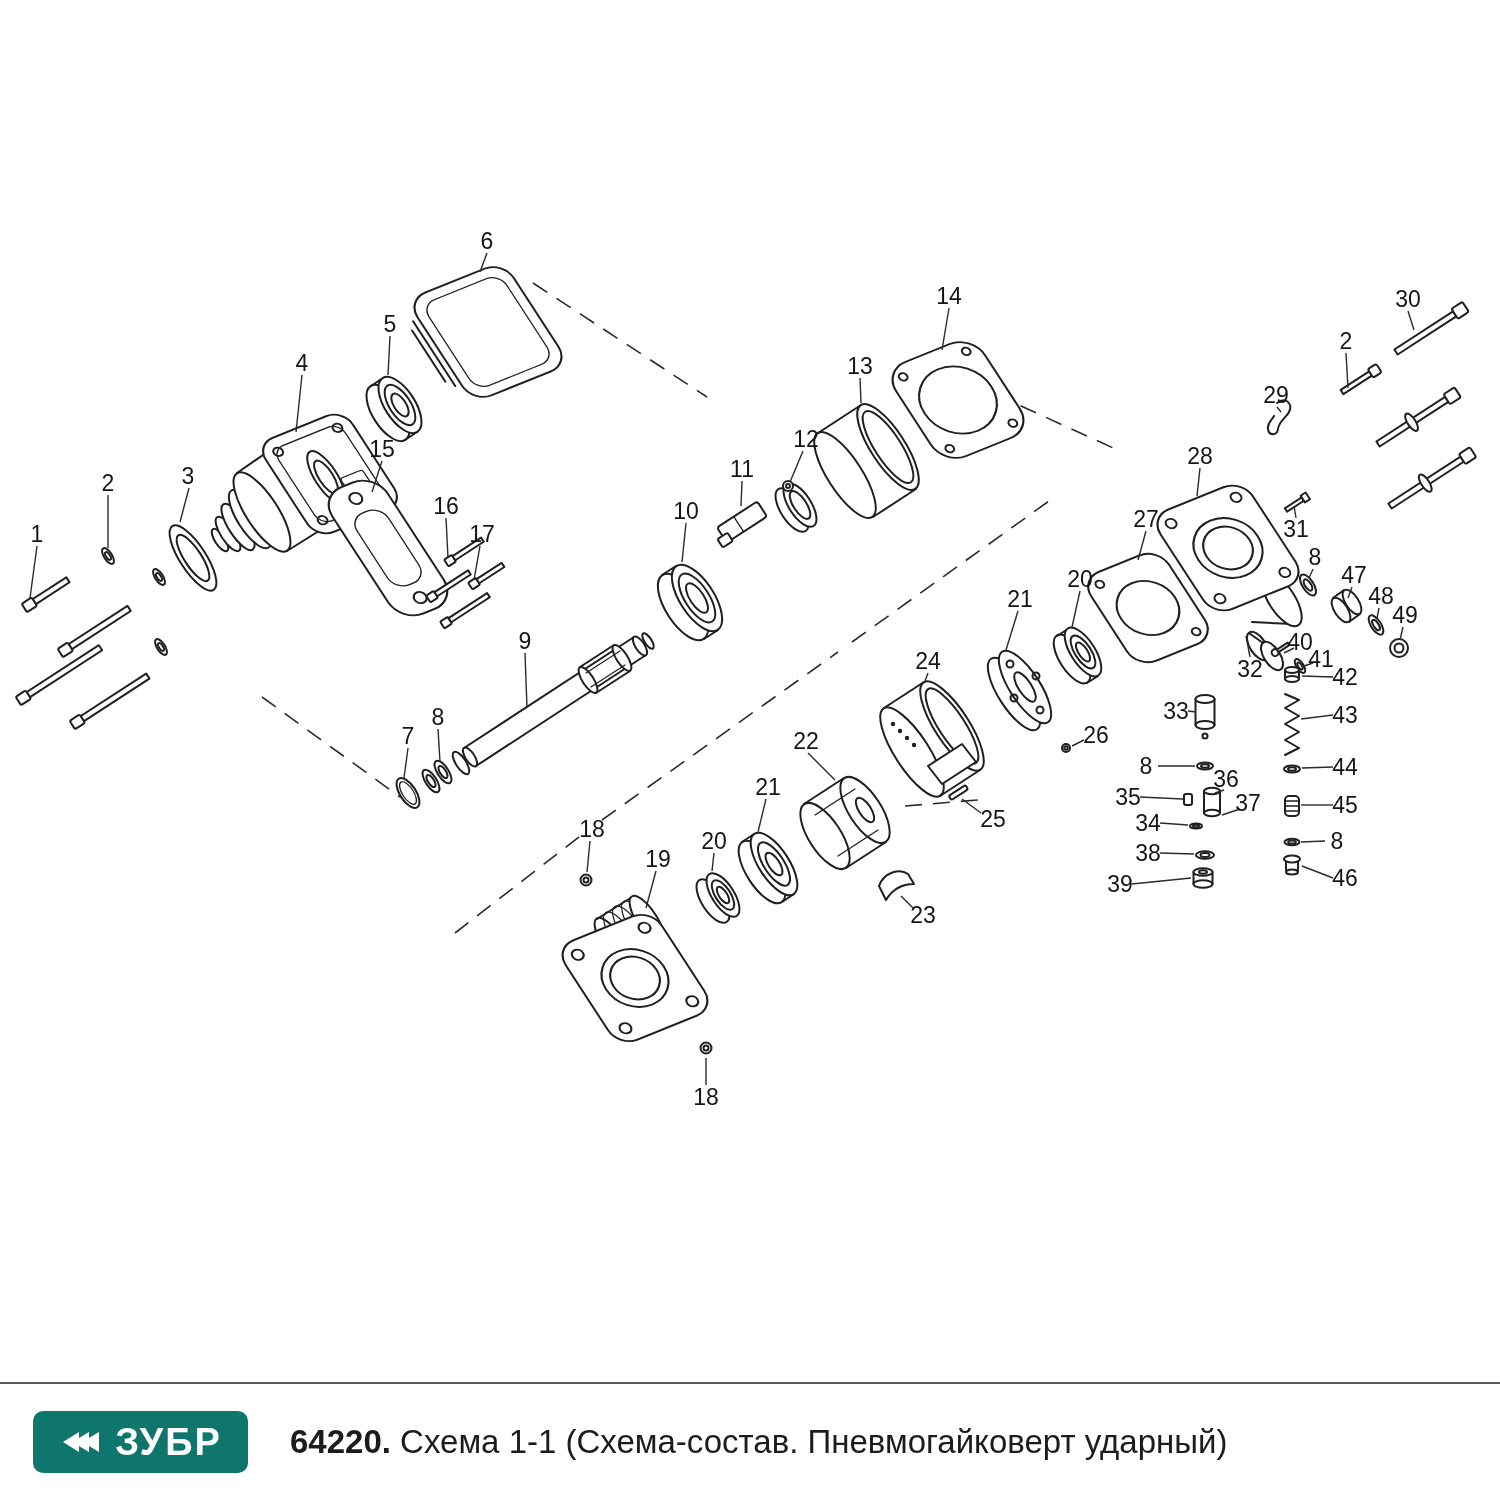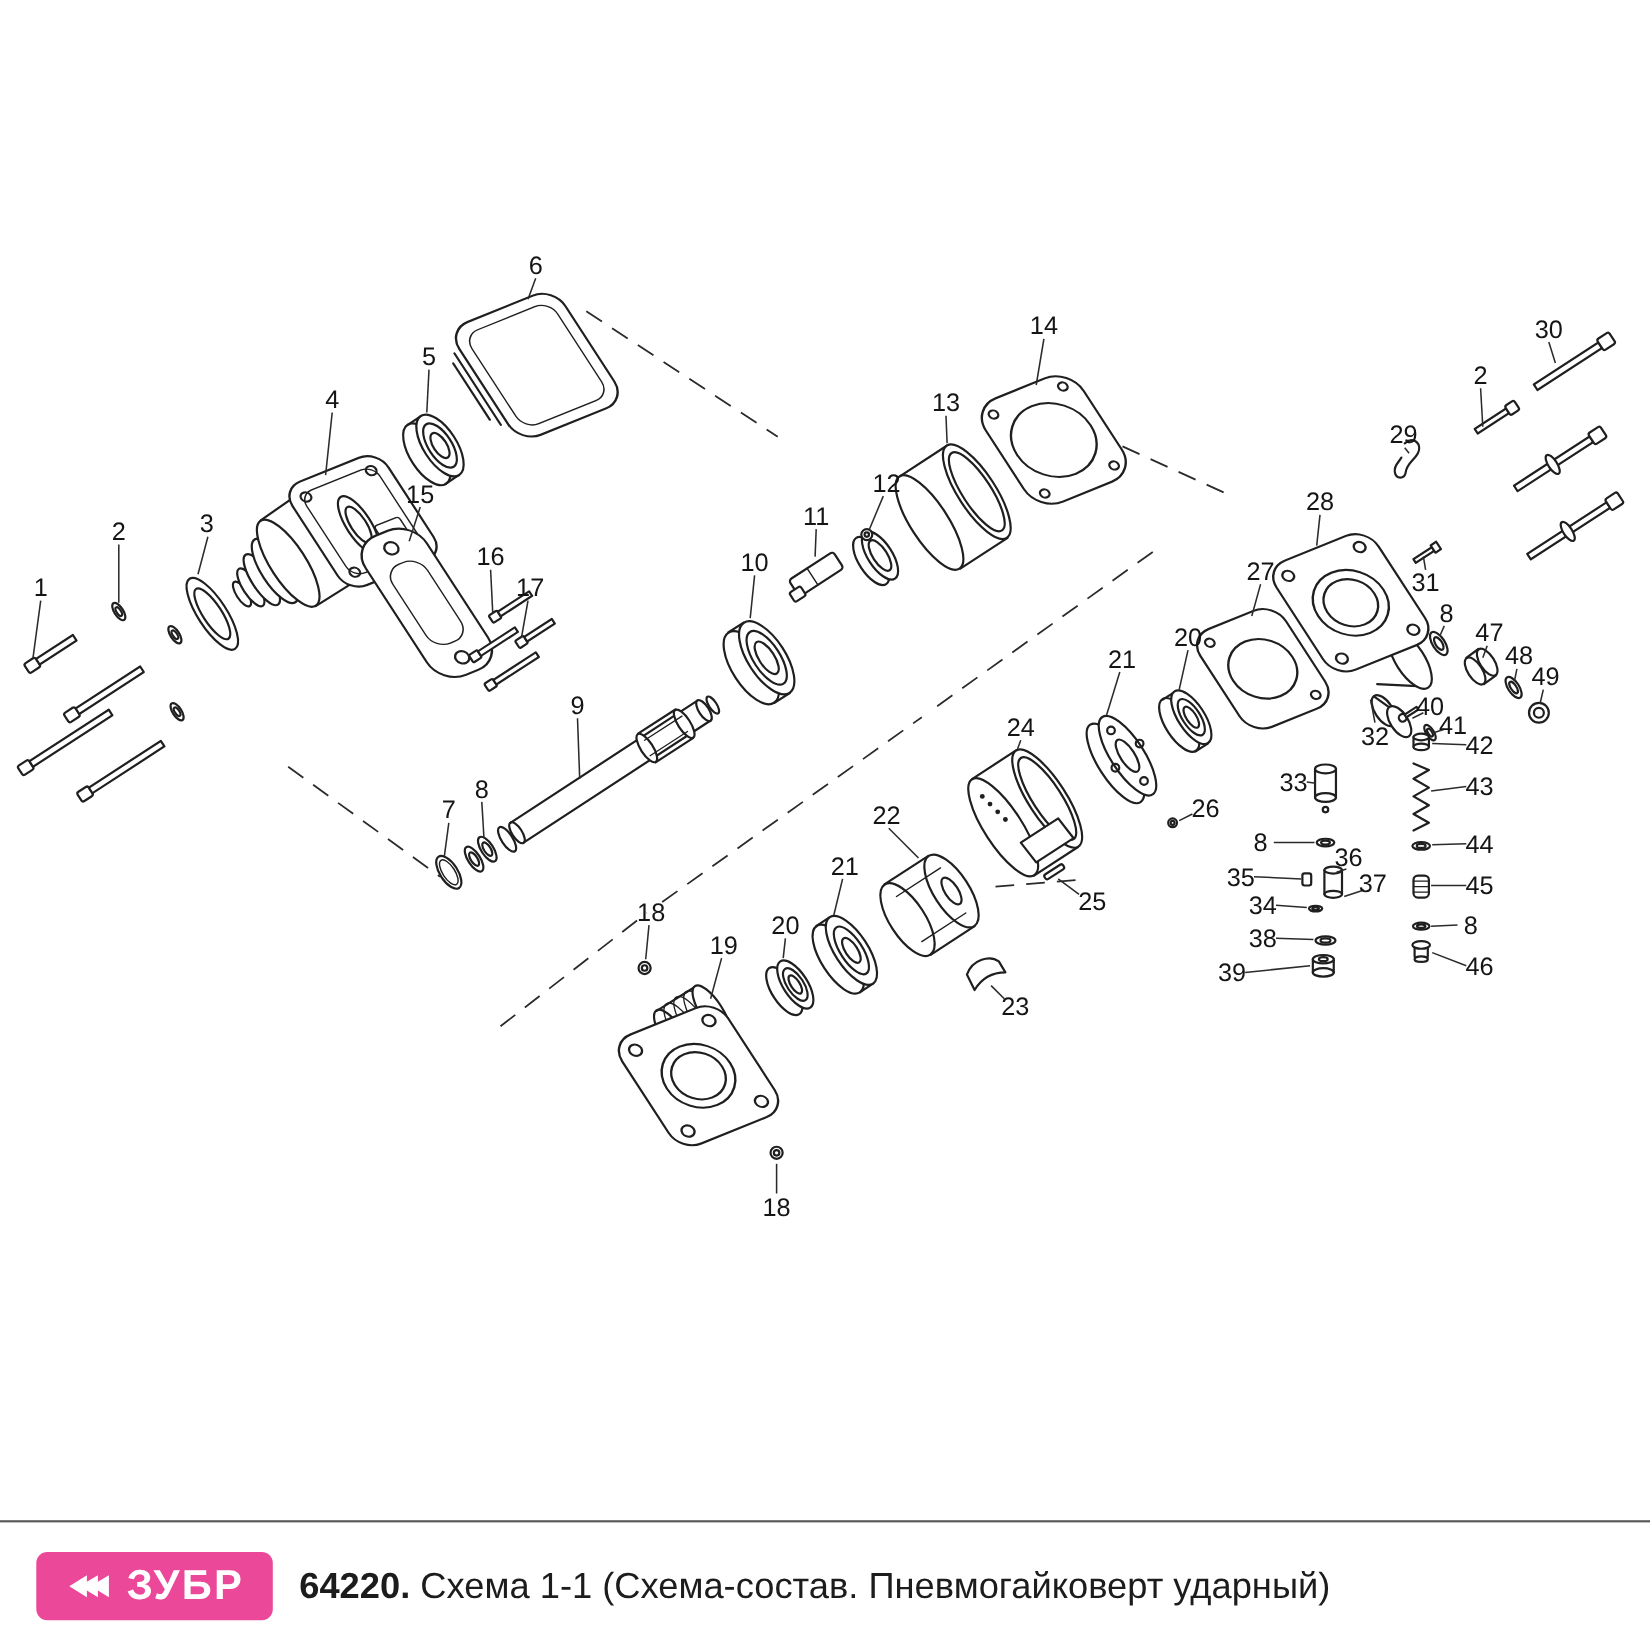--- a/index.html
+++ b/index.html
@@ -2,24 +2,24 @@
 <html><head>
 <meta charset="utf-8">
 <style>
   html,body{margin:0;padding:0;background:#fff;}
   body{width:1500px;height:1500px;position:relative;font-family:"Liberation Sans",sans-serif;overflow:hidden;}
   #diagram{position:absolute;top:0;left:0;}
   text.plabel{font:23px "Liberation Sans",sans-serif;fill:#151515;text-anchor:middle;}
   line.leader{stroke:#2b2b2b;stroke-width:1.4;}
   .footer{position:absolute;top:1382px;left:0;width:1500px;height:118px;border-top:2px solid #5a5a5a;
           display:flex;align-items:center;box-sizing:border-box;}
-  .brandbox{margin-left:33px;width:215px;height:62px;background:#ec4899;border-radius:10px;
+  .brandbox{margin-left:33px;width:215px;height:62px;background:#0f766e;border-radius:10px;
             display:flex;align-items:center;justify-content:center;gap:10px;flex:0 0 auto;}
   .brandtext{color:#fff;font-weight:800;font-size:38px;letter-spacing:2px;line-height:1;}
-  .title{margin-left:24px;font-size:33px;color:#1c1c1c;white-space:nowrap;}
+  .title{margin-left:42px;font-size:33px;color:#1c1c1c;white-space:nowrap;}
   .title .code{font-weight:700;}
 </style>
 </head>
 <body>
 
 <svg id="diagram" width="1500" height="1380" viewBox="0 0 1500 1380" xmlns="http://www.w3.org/2000/svg">
 
   <g stroke="#2a2a2a" stroke-width="1.6" stroke-dasharray="17 11" fill="none">
     <line x1="533" y1="283" x2="707" y2="397"></line>
     <line x1="262" y1="697" x2="400" y2="797"></line>

